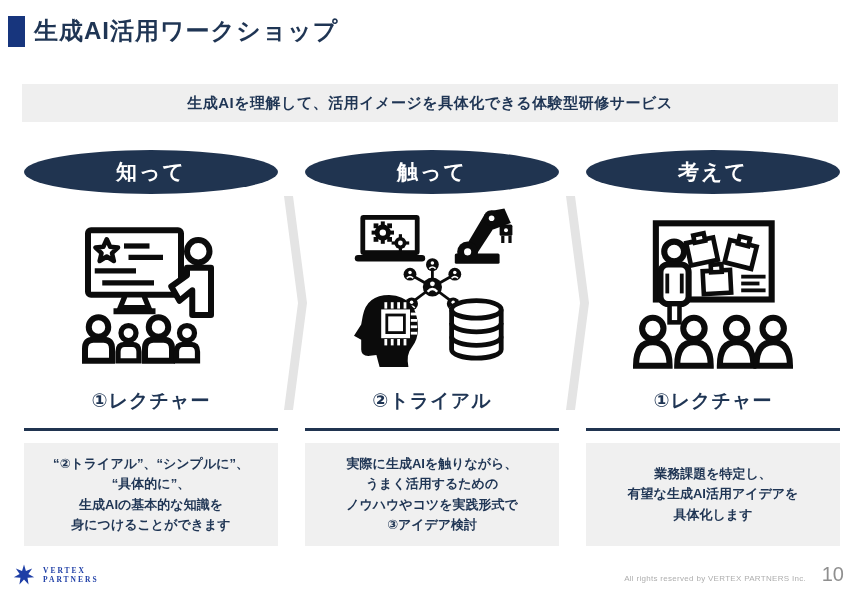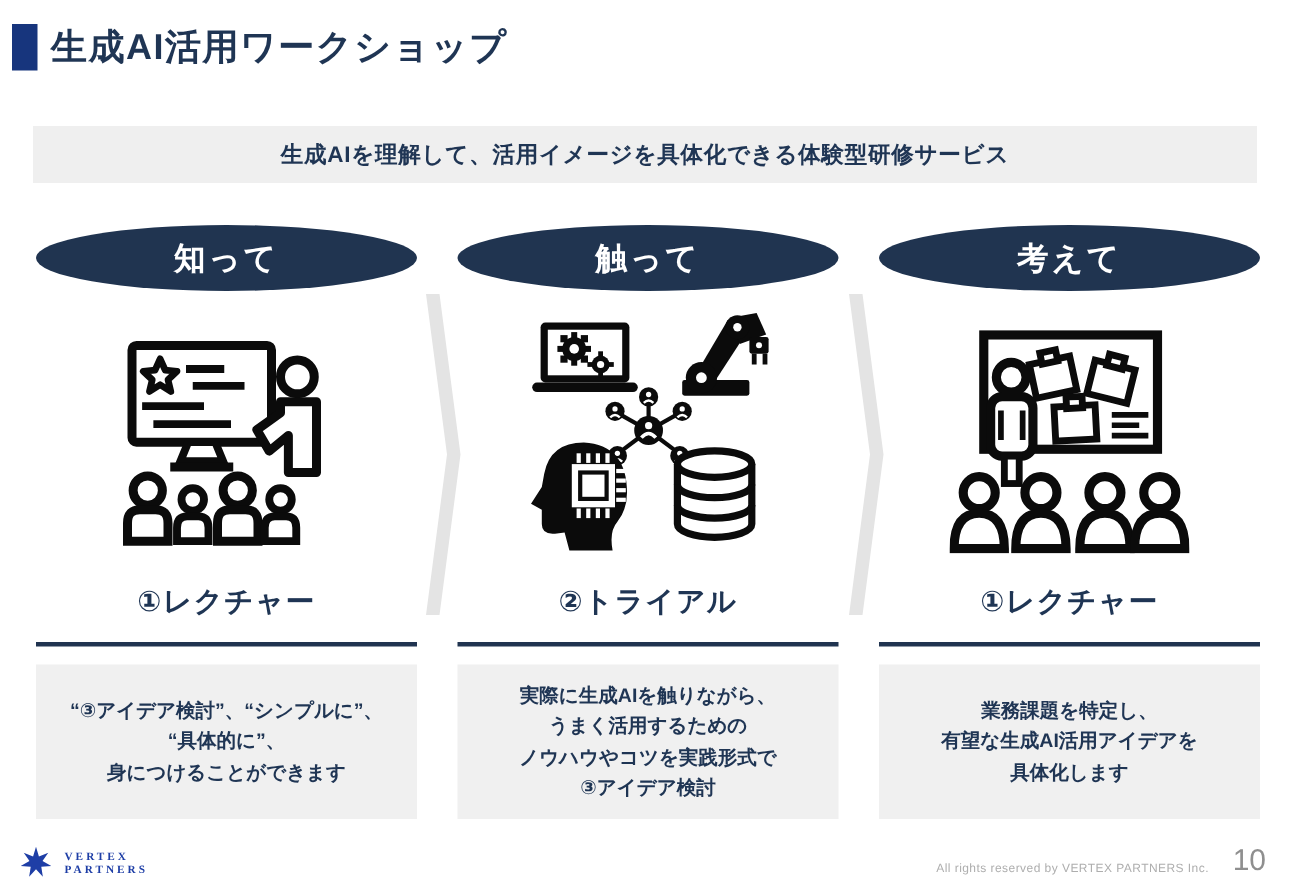--- a/index.html
+++ b/index.html
@@ -109,22 +109,23 @@
           <circle class="ico-stroke" cx="70" cy="161" r="10" stroke-width="7"></circle>
           <path class="ico-stroke" stroke-width="7" d="M56,198 L56,186 Q56,176 65,176 L75,176 Q84,176 84,186 L84,198 Z"></path>
           <circle class="ico-stroke" cx="110" cy="153" r="13" stroke-width="8"></circle>
           <path class="ico-stroke" stroke-width="8" d="M92,198 L92,182 Q92,170 103,170 L117,170 Q128,170 128,182 L128,198 Z"></path>
           <circle class="ico-stroke" cx="148" cy="161" r="10" stroke-width="7"></circle>
           <path class="ico-stroke" stroke-width="7" d="M134,198 L134,186 Q134,176 143,176 L153,176 Q162,176 162,186 L162,198 Z"></path>
         </svg>
       </div>
       <div class="step-label">①レクチャー</div>
       <div class="desc-box">
-        <div class="desc-line">“③アイデア検討”、“シンプルに”、</div>
+        <div class="desc-line">“②トライアル”、“シンプルに”、</div>
         <div class="desc-line">“具体的に”、</div>
+        <div class="desc-line">生成AIの基本的な知識を</div>
         <div class="desc-line">身につけることができます</div>
       </div>
     </div>
 
     <div class="column">
       <div class="ellipse">
         <span class="ellipse-text">触って</span>
       </div>
       <div class="icon-area">
         <svg width="172" height="168" viewBox="0 0 215 210">

